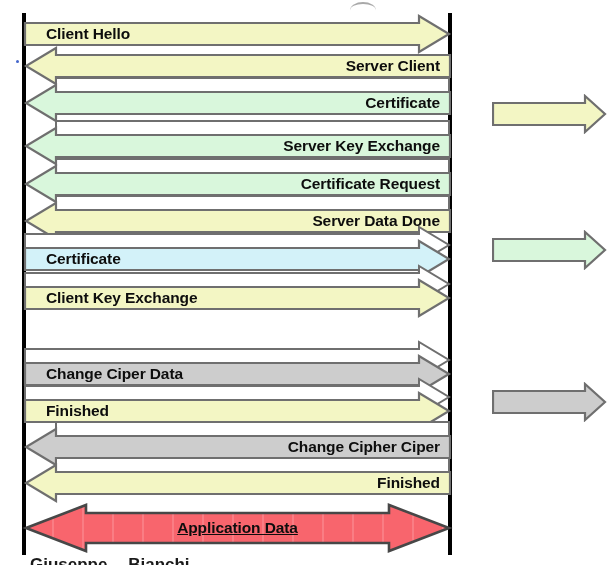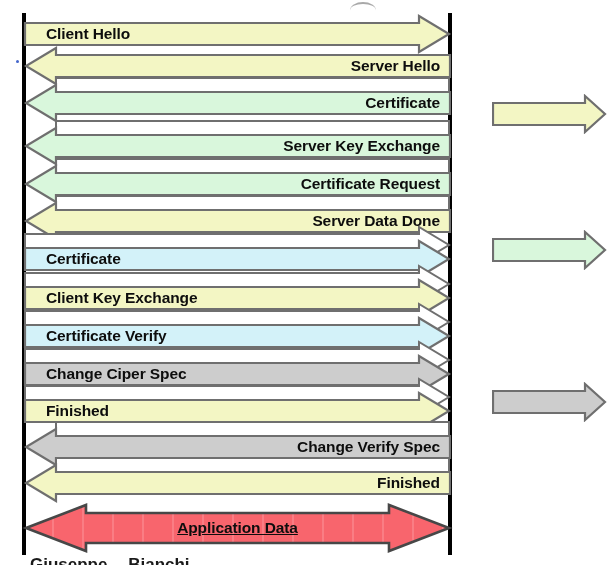--- a/index.html
+++ b/index.html
@@ -57,21 +57,21 @@
   <div class="msg-row" style="top:15px">
       <svg width="427" height="38" viewBox="0 0 427 38">
         <polygon points="1,8 395,8 395,1 425,19 395,37 395,30 1,30" fill="#f3f6c4" stroke="#6f6f6f" stroke-width="2.2" stroke-linejoin="miter"></polygon>
       </svg>
       <span class="msg-label dir-right">Client Hello</span>
     </div>
   <div class="msg-row" style="top:47px">
       <svg width="427" height="38" viewBox="0 0 427 38">
         <polygon points="426,8 32,8 32,1 2,19 32,37 32,30 426,30" fill="#f3f6c4" stroke="#6f6f6f" stroke-width="2.2" stroke-linejoin="miter"></polygon>
       </svg>
-      <span class="msg-label dir-left">Server Hello</span>
+      <span class="msg-label dir-left">Server Client</span>
     </div>
   <div class="msg-row" style="top:84px">
       <svg width="427" height="38" viewBox="0 0 427 38" class="twin">
         <rect x="32" y="8" width="393" height="22" fill="#ffffff" stroke="#6f6f6f" stroke-width="2"></rect>
       </svg>
       <svg width="427" height="38" viewBox="0 0 427 38">
         <polygon points="426,8 32,8 32,1 2,19 32,37 32,30 426,30" fill="#d9f7dc" stroke="#6f6f6f" stroke-width="2.2" stroke-linejoin="miter"></polygon>
       </svg>
       <span class="msg-label dir-left">Certificate</span>
     </div>
@@ -113,55 +113,46 @@
     </div>
   <div class="msg-row" style="top:279px">
       <svg width="427" height="38" viewBox="0 0 427 38" class="twin">
         <polygon points="1,8 395,8 395,1 425,19 395,37 395,30 1,30" fill="#ffffff" stroke="#6f6f6f" stroke-width="2" stroke-linejoin="miter"></polygon>
       </svg>
       <svg width="427" height="38" viewBox="0 0 427 38">
         <polygon points="1,8 395,8 395,1 425,19 395,37 395,30 1,30" fill="#f3f6c4" stroke="#6f6f6f" stroke-width="2.2" stroke-linejoin="miter"></polygon>
       </svg>
       <span class="msg-label dir-right">Client Key Exchange</span>
     </div>
-  <div class="msg-row" style="top:317px">
-      <svg width="427" height="38" viewBox="0 0 427 38" class="twin">
-        <polygon points="1,8 395,8 395,1 425,19 395,37 395,30 1,30" fill="#ffffff" stroke="#6f6f6f" stroke-width="2" stroke-linejoin="miter"></polygon>
-      </svg>
-      <svg width="427" height="38" viewBox="0 0 427 38">
-        <polygon points="1,8 395,8 395,1 425,19 395,37 395,30 1,30" fill="#d3f2f9" stroke="#6f6f6f" stroke-width="2.2" stroke-linejoin="miter"></polygon>
-      </svg>
-      <span class="msg-label dir-right">Certificate Verify</span>
-    </div>
   <div class="msg-row" style="top:355px">
       <svg width="427" height="38" viewBox="0 0 427 38" class="twin">
         <polygon points="1,8 395,8 395,1 425,19 395,37 395,30 1,30" fill="#ffffff" stroke="#6f6f6f" stroke-width="2" stroke-linejoin="miter"></polygon>
       </svg>
       <svg width="427" height="38" viewBox="0 0 427 38">
         <polygon points="1,8 395,8 395,1 425,19 395,37 395,30 1,30" fill="#cdcdcd" stroke="#6f6f6f" stroke-width="2.2" stroke-linejoin="miter"></polygon>
       </svg>
-      <span class="msg-label dir-right">Change Ciper Spec</span>
+      <span class="msg-label dir-right">Change Ciper Data</span>
     </div>
   <div class="msg-row" style="top:392px">
       <svg width="427" height="38" viewBox="0 0 427 38" class="twin">
         <polygon points="1,8 395,8 395,1 425,19 395,37 395,30 1,30" fill="#ffffff" stroke="#6f6f6f" stroke-width="2" stroke-linejoin="miter"></polygon>
       </svg>
       <svg width="427" height="38" viewBox="0 0 427 38">
         <polygon points="1,8 395,8 395,1 425,19 395,37 395,30 1,30" fill="#f3f6c4" stroke="#6f6f6f" stroke-width="2.2" stroke-linejoin="miter"></polygon>
       </svg>
       <span class="msg-label dir-right">Finished</span>
     </div>
   <div class="msg-row" style="top:428px">
       <svg width="427" height="38" viewBox="0 0 427 38" class="twin">
         <rect x="32" y="8" width="393" height="22" fill="#ffffff" stroke="#6f6f6f" stroke-width="2"></rect>
       </svg>
       <svg width="427" height="38" viewBox="0 0 427 38">
         <polygon points="426,8 32,8 32,1 2,19 32,37 32,30 426,30" fill="#cdcdcd" stroke="#6f6f6f" stroke-width="2.2" stroke-linejoin="miter"></polygon>
       </svg>
-      <span class="msg-label dir-left">Change Verify Spec</span>
+      <span class="msg-label dir-left">Change Cipher Ciper</span>
     </div>
   <div class="msg-row" style="top:464px">
       <svg width="427" height="38" viewBox="0 0 427 38" class="twin">
         <rect x="32" y="8" width="393" height="22" fill="#ffffff" stroke="#6f6f6f" stroke-width="2"></rect>
       </svg>
       <svg width="427" height="38" viewBox="0 0 427 38">
         <polygon points="426,8 32,8 32,1 2,19 32,37 32,30 426,30" fill="#f3f6c4" stroke="#6f6f6f" stroke-width="2.2" stroke-linejoin="miter"></polygon>
       </svg>
       <span class="msg-label dir-left">Finished</span>
     </div>

